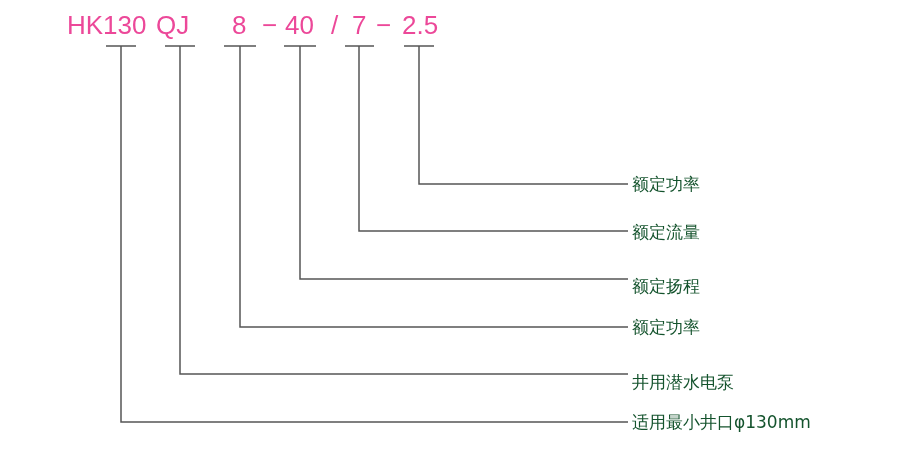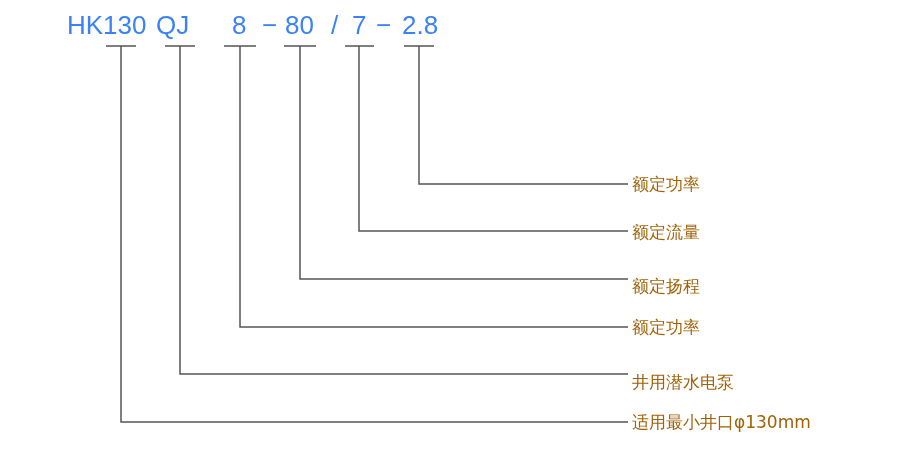--- a/index.html
+++ b/index.html
@@ -1,33 +1,33 @@
 <!DOCTYPE html>
 <html><head>
 <meta charset="utf-8">
 <style>
   html, body { margin:0; padding:0; background:#ffffff; }
   body { width:909px; height:460px; position:relative; overflow:hidden; font-family:"DejaVu Sans","Liberation Sans",sans-serif; }
-  .code { position:absolute; top:10px; font-family:"Liberation Sans","DejaVu Sans",sans-serif; font-size:26px; color:#3b82f6; line-height:30px; }
-  .label { position:absolute; left:632px; font-size:17px; color:#a16207; line-height:20px; white-space:nowrap; }
+  .code { position:absolute; top:10px; font-family:"Liberation Sans","DejaVu Sans",sans-serif; font-size:26px; color:#ec4899; line-height:30px; }
+  .label { position:absolute; left:632px; font-size:17px; color:#14532d; line-height:20px; white-space:nowrap; }
   svg { position:absolute; left:0; top:0; }
 </style>
 </head>
 <body>
 
 <div>
   <span class="code" style="left:67px">HK130</span>
   <span class="code" style="left:156px">QJ</span>
   <span class="code" style="left:232px">8</span>
   <span class="code" style="left:262px">−</span>
-  <span class="code" style="left:285px">80</span>
+  <span class="code" style="left:285px">40</span>
   <span class="code" style="left:331px">/</span>
   <span class="code" style="left:352px">7</span>
   <span class="code" style="left:376px">−</span>
-  <span class="code" style="left:402px">2.8</span>
+  <span class="code" style="left:402px">2.5</span>
 </div>
 
 <svg width="909" height="460">
   <g stroke="#555" stroke-width="1.5" fill="none">
 
     <line x1="106" y1="46" x2="136" y2="46"></line>
     <line x1="165" y1="46" x2="195" y2="46"></line>
     <line x1="224" y1="46" x2="256" y2="46"></line>
     <line x1="284" y1="46" x2="316" y2="46"></line>
     <line x1="345" y1="46" x2="374" y2="46"></line>

